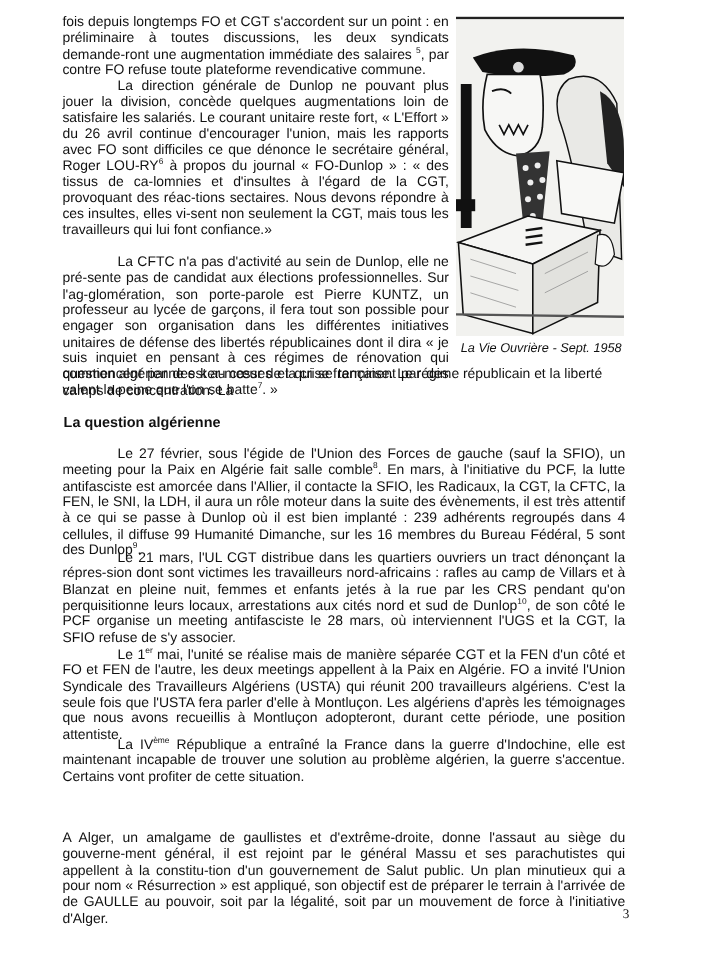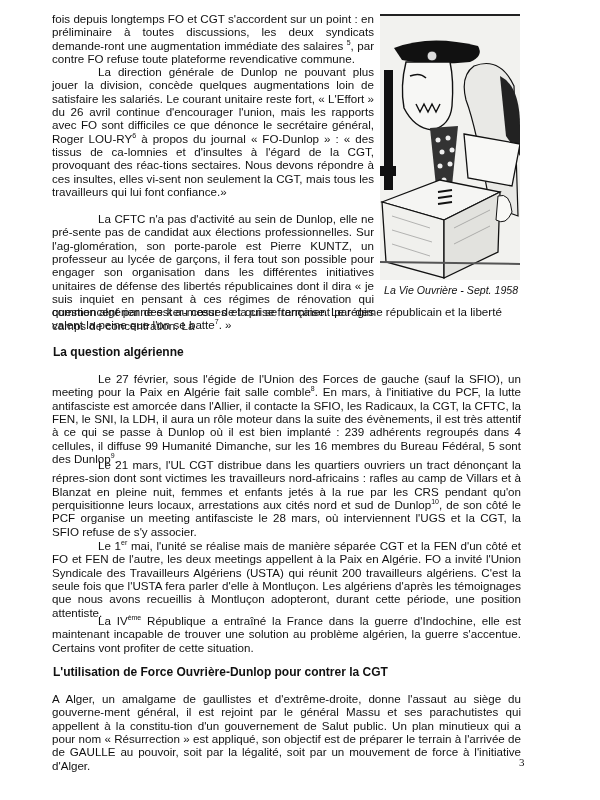--- a/index.html
+++ b/index.html
@@ -88,18 +88,17 @@
   <h2 class="h" style="top:344px;">La question algérienne</h2>
 
   <p class="p wide" style="top:372px;"><span class="ind"></span><span>Le 27 février, sous l'égide de l'Union des Forces de gauche (sauf la SFIO), un meeting pour la Paix en Algérie fait salle comble</span><sup>8</sup><span>. En mars, à l'initiative du PCF, la lutte antifasciste est amorcée dans l'Allier, il contacte la SFIO, les Radicaux, la CGT, la CFTC, la FEN, le SNI, la LDH, il aura un rôle moteur dans la suite des évènements, il est très attentif à ce qui se passe à Dunlop où il est bien implanté : 239 adhérents regroupés dans 4 cellules, il diffuse 99 Humanité Dimanche, sur les 16 membres du Bureau Fédéral, 5 sont des Dunlop</span><sup>9</sup><span>.</span></p>
 
   <p class="p wide" style="top:458px;"><span class="ind"></span><span>Le 21 mars, l'UL CGT distribue dans les quartiers ouvriers un tract dénonçant la répres-sion dont sont victimes les travailleurs nord-africains : rafles au camp de Villars et à Blanzat en pleine nuit, femmes et enfants jetés à la rue par les CRS pendant qu'on perquisitionne leurs locaux, arrestations aux cités nord et sud de Dunlop</span><sup>10</sup><span>, de son côté le PCF organise un meeting antifasciste le 28 mars, où interviennent l'UGS et la CGT, la SFIO refuse de s'y associer.</span></p>
 
   <p class="p wide" style="top:539px;"><span class="ind"></span><span>Le 1</span><sup>er</sup><span> mai, l'unité se réalise mais de manière séparée CGT et la FEN d'un côté et FO et FEN de l'autre, les deux meetings appellent à la Paix en Algérie. FO a invité l'Union Syndicale des Travailleurs Algériens (USTA) qui réunit 200 travailleurs algériens. C'est la seule fois que l'USTA fera parler d'elle à Montluçon. Les algériens d'après les témoignages que nous avons recueillis à Montluçon adopteront, durant cette période, une position attentiste.</span></p>
 
   <p class="p wide" style="top:614px;"><span class="ind"></span><span>La IV</span><sup>ème</sup><span> République a entraîné la France dans la guerre d'Indochine, elle est maintenant incapable de trouver une solution au problème algérien, la guerre s'accentue. Certains vont profiter de cette situation.</span></p>
 
-  <h2 class="h" style="top:664px;">L'utilisation de Force Ouvrière-Dunlop pour contrer la CGT</h2>
 
   <p class="p wide" style="top:692px;"><span>A Alger, un amalgame de gaullistes et d'extrême-droite, donne l'assaut au siège du gouverne-ment général, il est rejoint par le général Massu et ses parachutistes qui appellent à la constitu-tion d'un gouvernement de Salut public. Un plan minutieux qui a pour nom « Résurrection » est appliqué, son objectif est de préparer le terrain à l'arrivée de de GAULLE au pouvoir, soit par la légalité, soit par un mouvement de force à l'initiative d'Alger.</span></p>
 
   <div class="pagenum">3</div>
 </div>
 
 </body></html>

